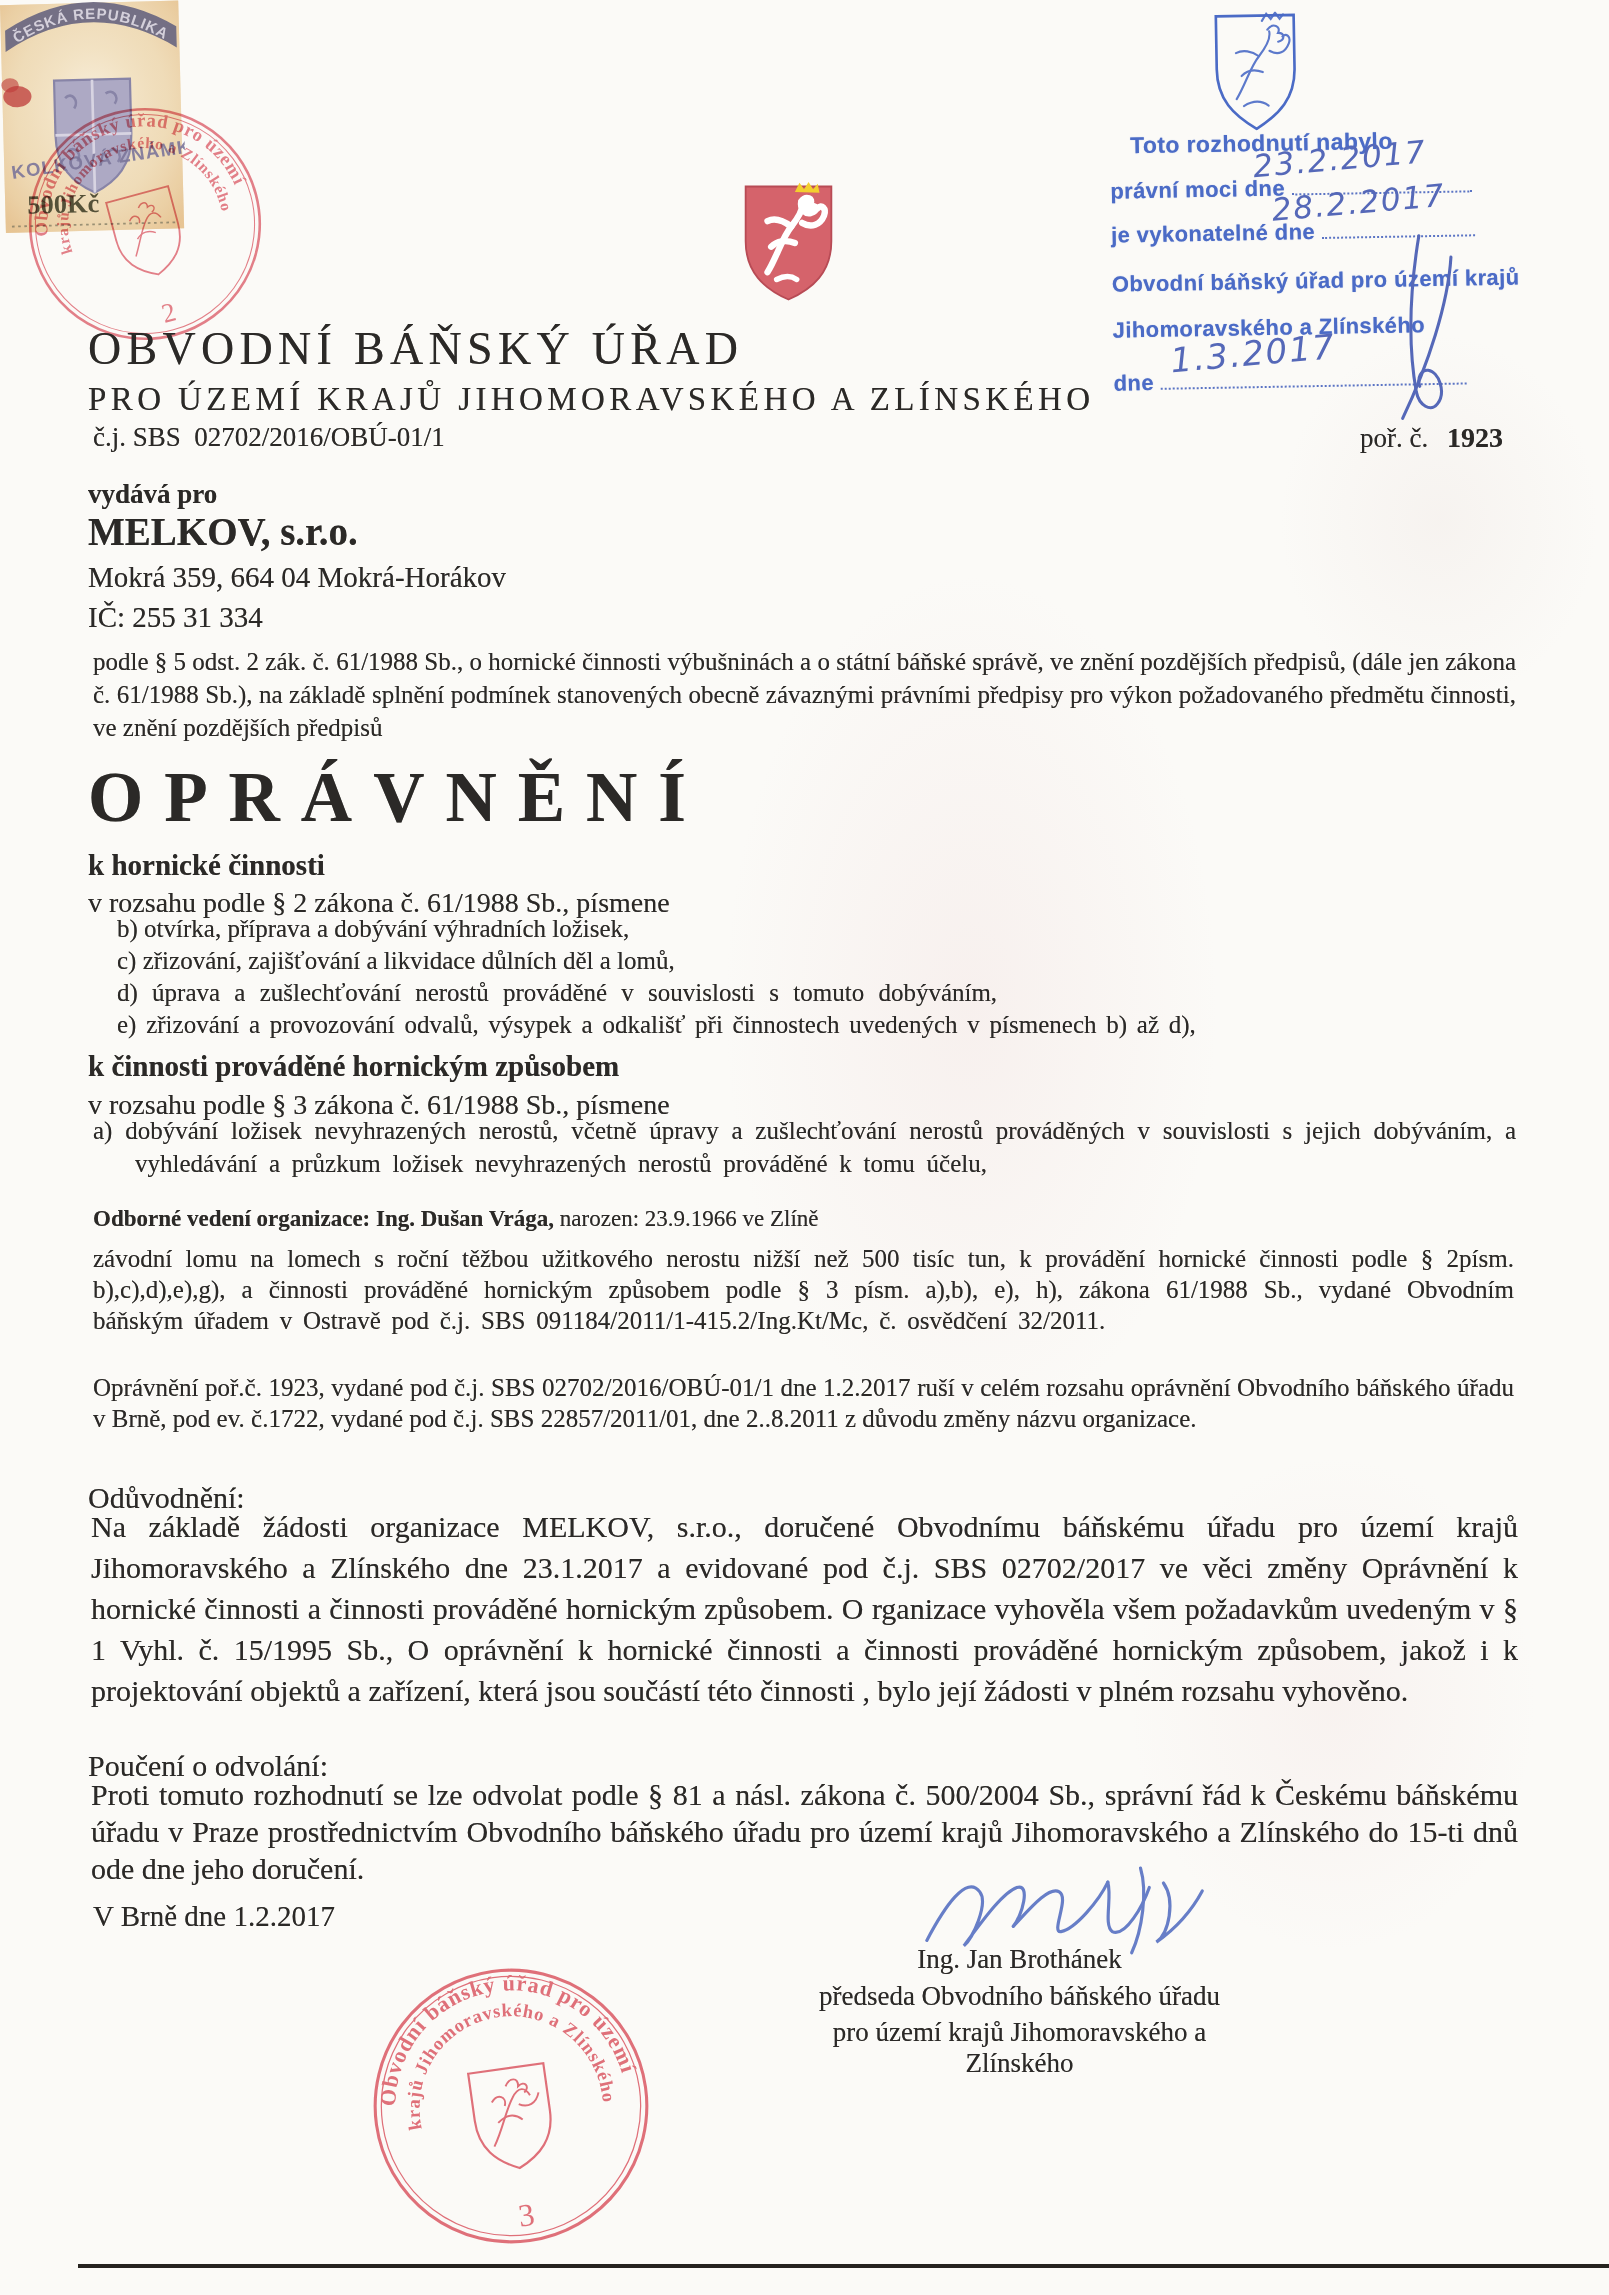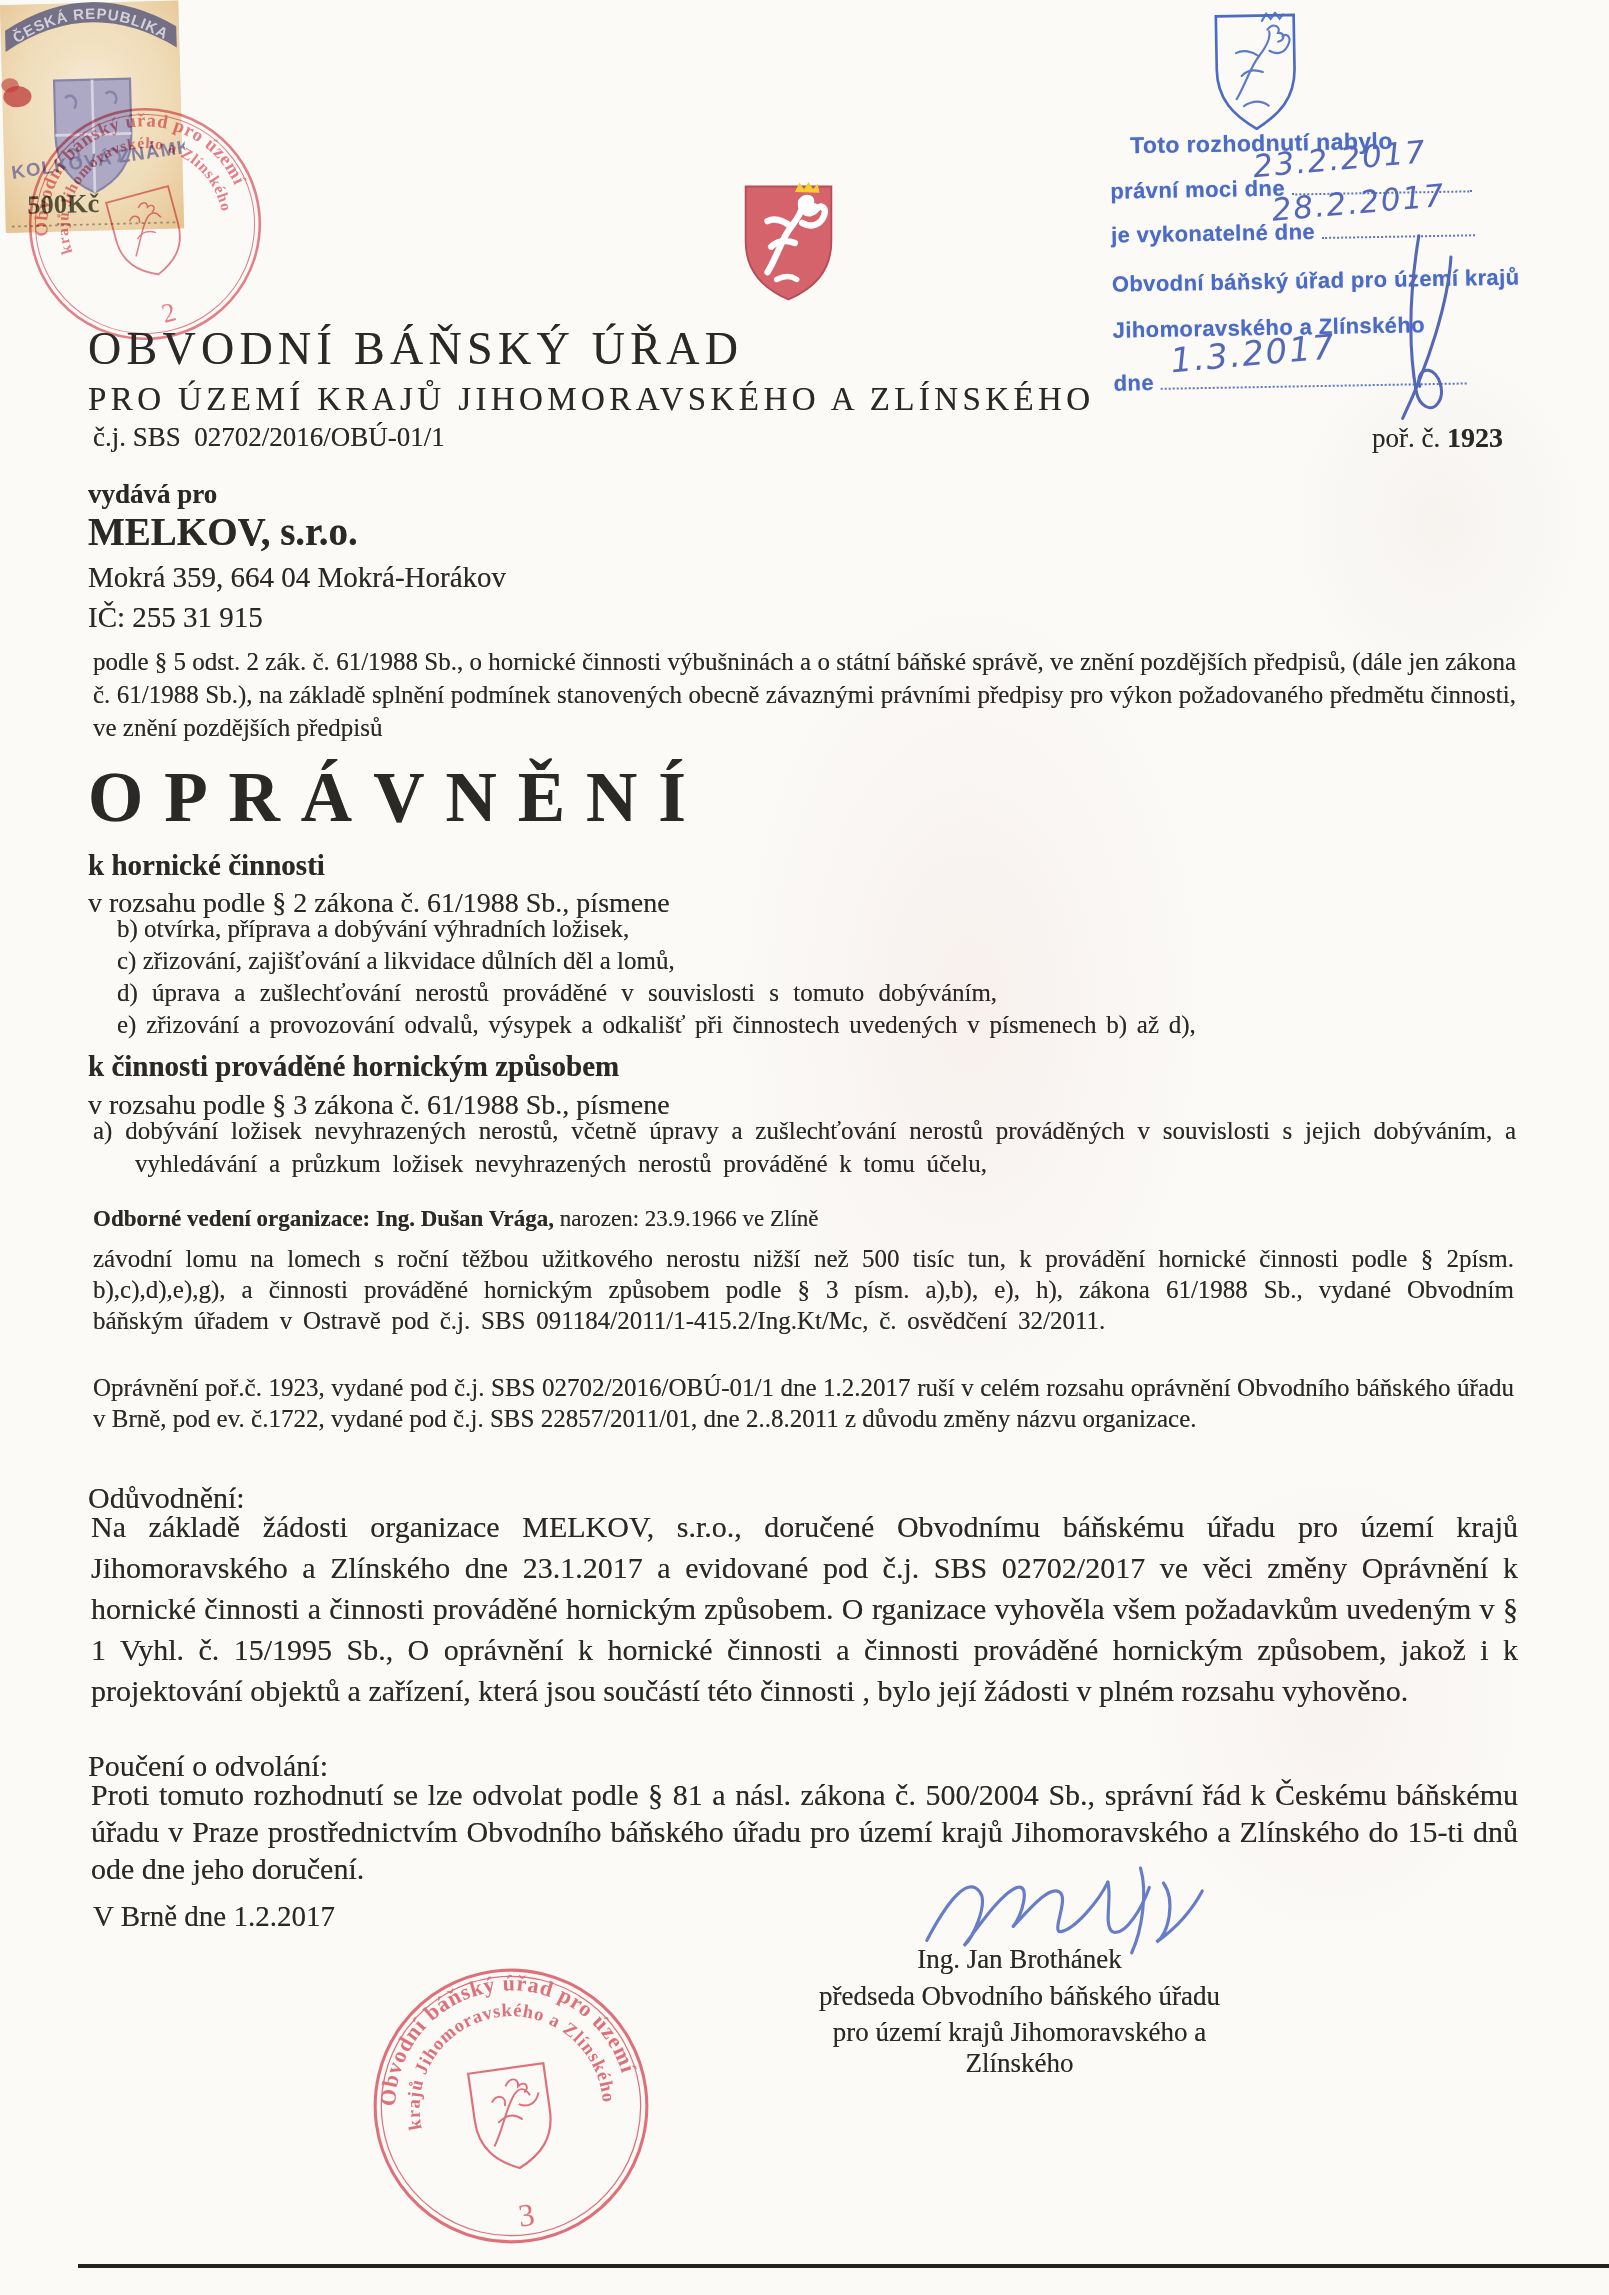--- a/index.html
+++ b/index.html
@@ -14,21 +14,21 @@
   #blob2{left:1130px;top:1457px;width:406px;height:494px;background:radial-gradient(closest-side,rgba(232,200,200,.16),rgba(232,200,200,0));}
   #blob3{left:1280px;top:335px;width:318px;height:371px;background:radial-gradient(closest-side,rgba(225,210,205,.18),rgba(225,210,205,0));}
 
   .ink{color:#2b2927;text-shadow:0 0 0.5px rgba(43,41,39,.55);}
   .center-block{left:88px;width:1433px;text-align:left;margin-top:8px;}
 
   #doc-title{top:314px;font-size:46px;letter-spacing:5.3px;}
   #doc-subtitle{top:373px;font-size:33px;letter-spacing:4.4px;}
   #file-number{left:93px;top:422px;font-size:27px;white-space:pre-wrap;}
   #serial{right:106px;top:422px;font-size:27px;}
-  #serial b{font-size:28px;}
+  #serial b{font-size:28px;margin-left:12px;}
   #issued-lead{top:471px;font-size:27px;font-weight:bold;}
   #company-name{top:501px;font-size:39px;font-weight:bold;}
   #company-address{top:553px;font-size:29px;}
   #company-id{top:593px;font-size:29px;}
 
   .para{font-size:25px;line-height:33px;text-align:justify;}
   #intro{left:93px;top:645px;width:1423px;}
 
   #main-title{top:749px;font-size:71px;font-weight:bold;letter-spacing:21px;}
   #s1-heading{top:841px;font-size:29px;font-weight:bold;}
@@ -192,21 +192,21 @@
 
   <div class="abs center-block ink" id="doc-title">OBVODNÍ BÁŇSKÝ ÚŘAD</div>
   <div class="abs center-block ink" id="doc-subtitle">PRO ÚZEMÍ KRAJŮ JIHOMORAVSKÉHO A ZLÍNSKÉHO</div>
 
   <div class="abs ink" id="file-number">č.j. SBS  02702/2016/OBÚ-01/1</div>
   <div class="abs ink" id="serial"><span>poř. č. </span><b>1923</b></div>
 
   <div class="abs center-block ink" id="issued-lead">vydává pro</div>
   <div class="abs center-block ink" id="company-name">MELKOV, s.r.o.</div>
   <div class="abs center-block ink" id="company-address">Mokrá 359, 664 04 Mokrá-Horákov</div>
-  <div class="abs center-block ink" id="company-id">IČ: 255 31 915</div>
+  <div class="abs center-block ink" id="company-id">IČ: 255 31 334</div>
 
   <div class="abs para ink" id="intro">podle § 5 odst. 2 zák. č. 61/1988 Sb., o hornické činnosti výbušninách a o státní báňské správě, ve znění pozdějších předpisů, (dále jen zákona č. 61/1988 Sb.), na základě splnění podmínek stanovených obecně závaznými právními předpisy pro výkon požadovaného předmětu činnosti, ve znění pozdějších předpisů</div>
 
   <div class="abs center-block ink" id="s1-heading">k hornické činnosti</div>
 
   <div class="abs center-block ink" id="main-title">OPRÁVNĚNÍ</div>
   <div class="abs center-block ink" id="s1-scope">v rozsahu podle § 2 zákona č. 61/1988 Sb., písmene</div>
   <div class="abs ink" id="s1-items">
     <div class="perm-item"><span>b)</span> <span>otvírka, příprava a dobývání výhradních ložisek,</span></div>
     <div class="perm-item"><span>c)</span> <span>zřizování, zajišťování a likvidace důlních děl a lomů,</span></div>

